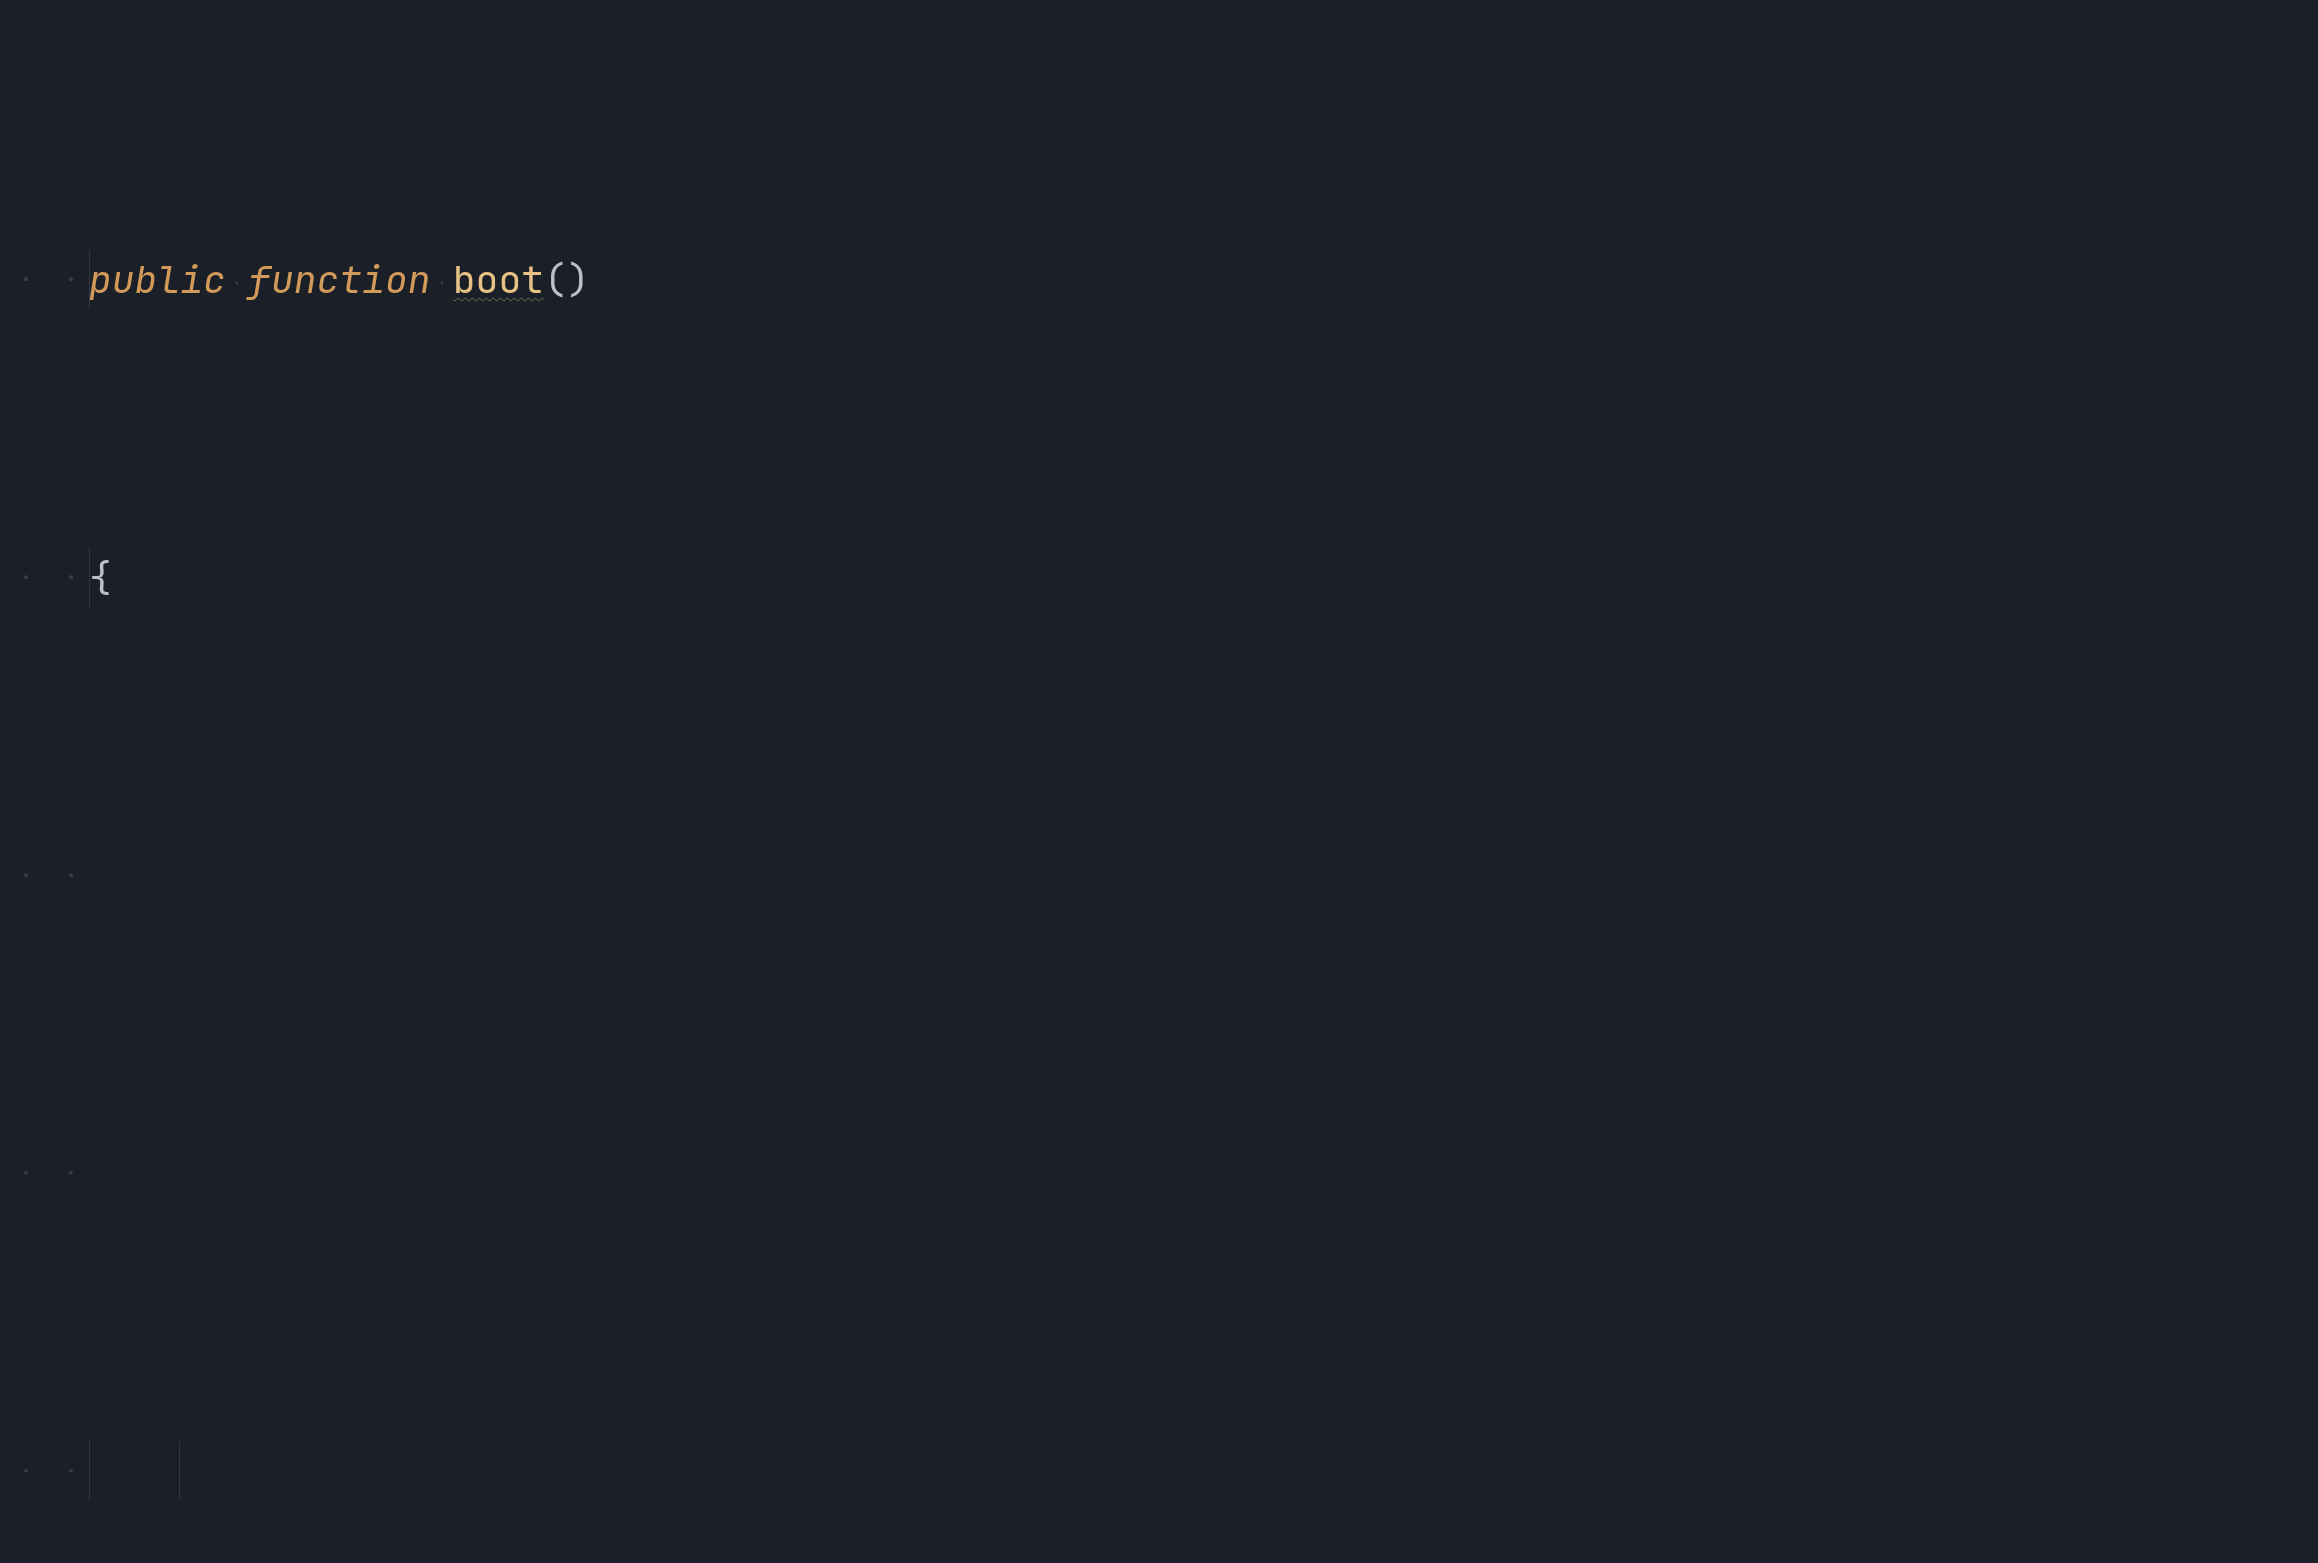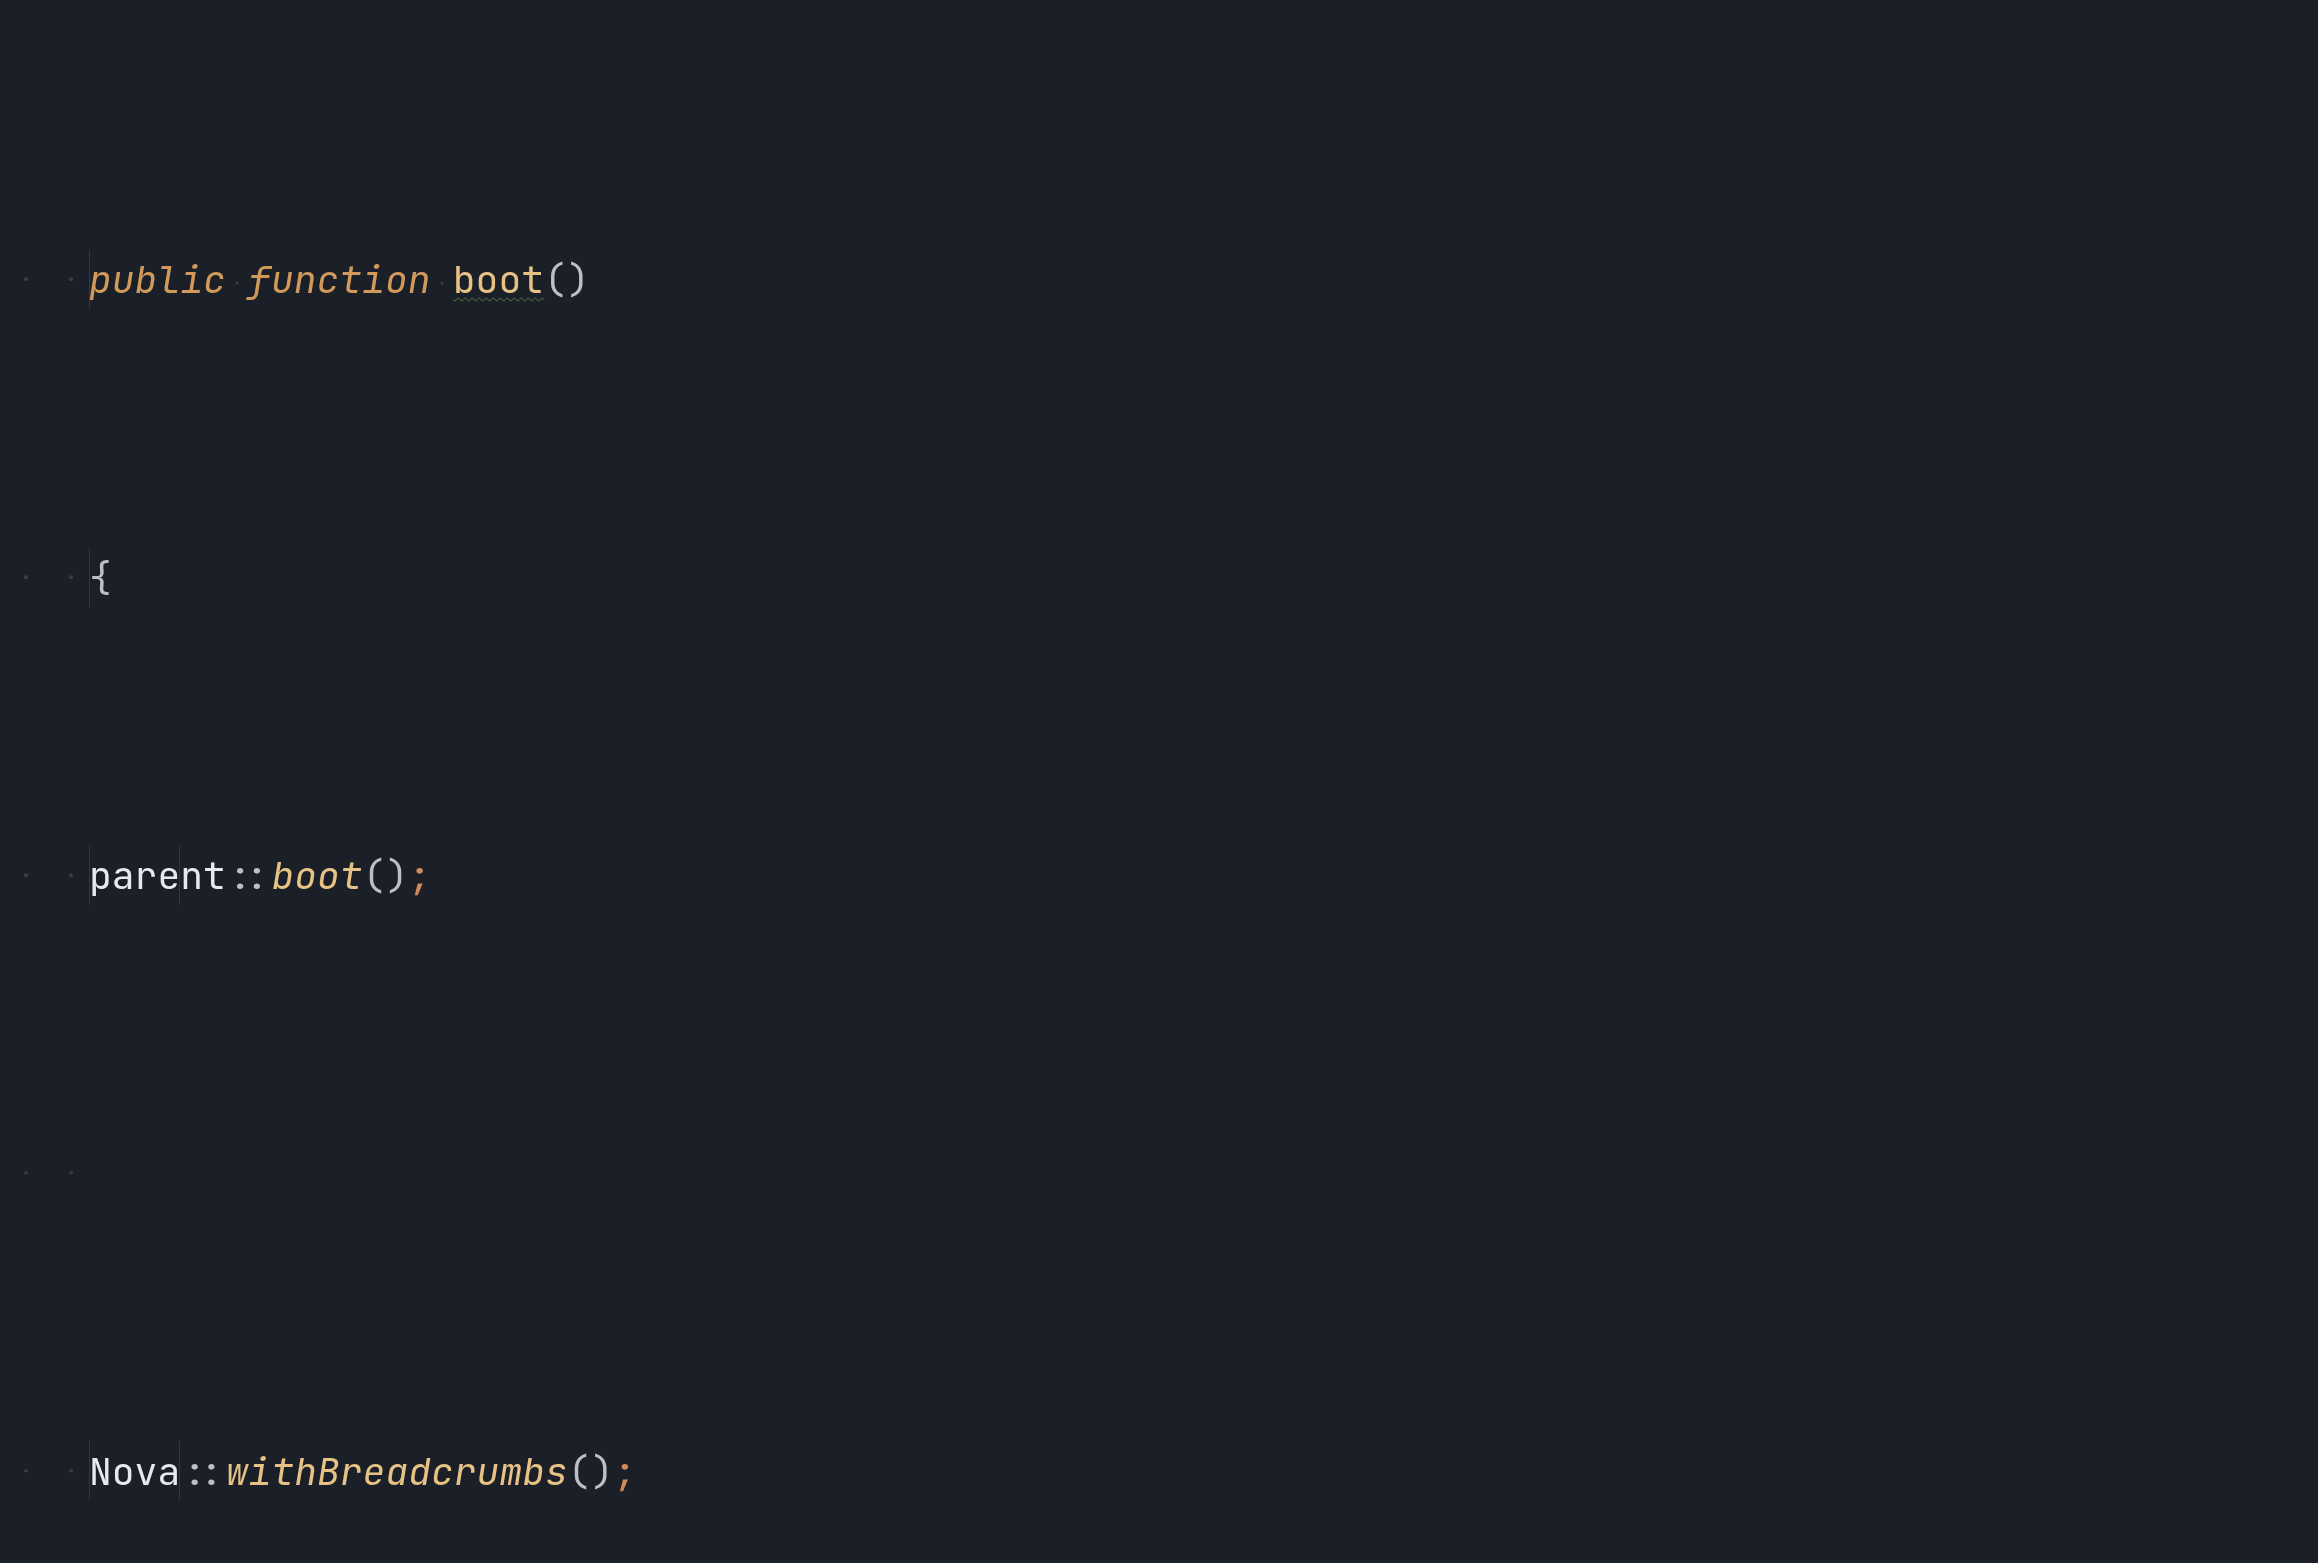--- a/index.html
+++ b/index.html
@@ -139,41 +139,36 @@
     <div class="gutter"><span class="dot1"></span><span class="dot2"></span></div>
     <div class="content">
       <div class="guides"><span class="g"></span></div>
       <span class="code"><span class="pn">{</span></span>
     </div>
   </div>
 
   
   <div class="line">
     <div class="gutter"><span class="dot1"></span><span class="dot2"></span></div>
+  </div>
+
+  
+  <div class="line">
+    <div class="gutter"><span class="dot1"></span><span class="dot2"></span></div>
+  </div>
+
+  
+  <div class="line">
+    <div class="gutter"><span class="dot1"></span><span class="dot2"></span></div>
     <div class="content">
       <div class="guides"><span class="g"></span><span class="g"></span></div>
-      <span class="code"><span class="cls">parent</span><span class="pn">::</span><span class="fn">boot</span><span class="pn">()</span><span class="cm">;</span></span>
     </div>
   </div>
 
   
-  <div class="line">
-    <div class="gutter"><span class="dot1"></span><span class="dot2"></span></div>
-  </div>
-
-  
-  <div class="line">
-    <div class="gutter"><span class="dot1"></span><span class="dot2"></span></div>
-    <div class="content">
-      <div class="guides"><span class="g"></span><span class="g"></span></div>
-      <span class="code"><span class="cls">Nova</span><span class="pn">::</span><span class="fn">withBreadcrumbs</span><span class="pn">()</span><span class="cm">;</span></span>
-    </div>
-  </div>
-
-  
   
 
   
   
 
   
   
 
   
   

